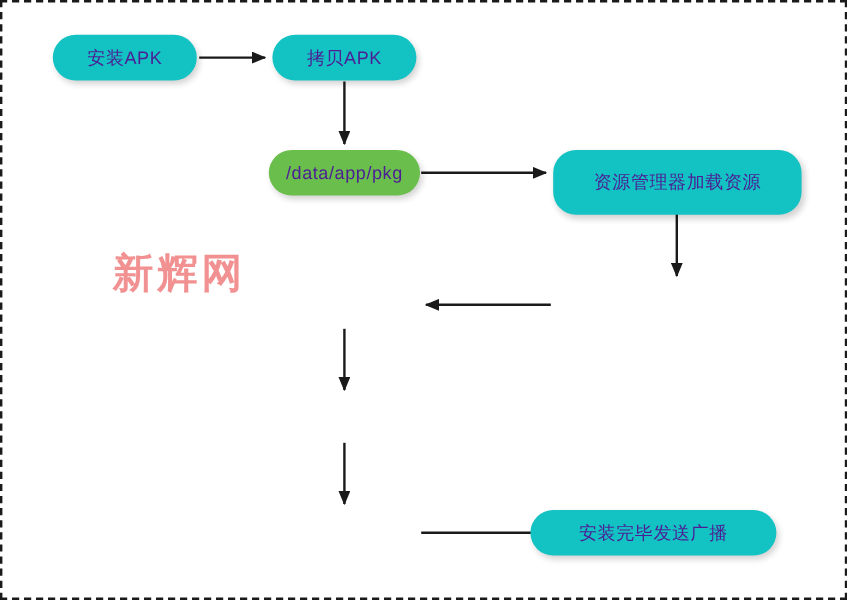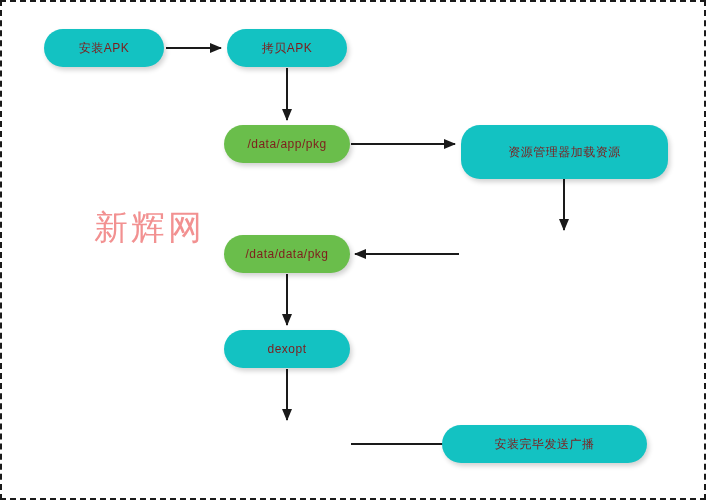--- a/index.html
+++ b/index.html
@@ -9,33 +9,33 @@
     box-sizing:border-box;
     background:var(--background,#ffffff);
     border:2px dashed var(--border,#1a1a1a);
     font-family:"Liberation Sans","DejaVu Sans",sans-serif;
     overflow:hidden;
   }
   .node{
     position:absolute;
     border-radius:19px;
     display:flex;align-items:center;justify-content:center;
-    color:#7f1d1d;
-    font-size:12px;
+    color:#4c1d95;
+    font-size:15px;
     letter-spacing:0.5px;
     box-shadow:2px 3px 5px rgba(0,0,0,0.18);
     white-space:nowrap;
   }
   .node.teal{background:var(--node_teal,#13C2C2);}
   .node.green{background:var(--node_green,#6ABE4B);text-align:center;}
   .arrows{position:absolute;left:0;top:0;width:706px;height:500px;pointer-events:none;}
   .arrows line{stroke:var(--arrow,#1a1a1a);stroke-width:2;}
   .watermark{
     position:absolute;left:92px;top:203px;
-    font-size:34px;font-weight:normal;
+    font-size:34px;font-weight:bold;
     color:var(--watermark,#F07E7E);
     letter-spacing:3px;
     opacity:0.85;
     font-family:"DejaVu Sans","Liberation Sans",sans-serif;
   }
 </style>
 </head>
 <body>
 
 <div class="canvas">
@@ -67,27 +67,21 @@
   </div>
 
   <div class="node green" style="left:222px;top:123px;width:126px;height:38px">
     <span>/data/app/pkg</span>
   </div>
 
   <div class="node teal" style="left:459px;top:123px;width:207px;height:54px">
     <span>资源管理器加载资源</span>
   </div>
 
-  <div class="node green" style="left:222px;top:233px;width:126px;height:38px">
-    <span>/data/data/pkg</span>
-  </div>
 
 
-  <div class="node teal" style="left:222px;top:328px;width:126px;height:38px">
-    <span>dexopt</span>
-  </div>
 
 
   <div class="node teal" style="left:440px;top:423px;width:205px;height:38px">
     <span>安装完毕发送广播</span>
   </div>
 
 </div>
 
 </body></html>

